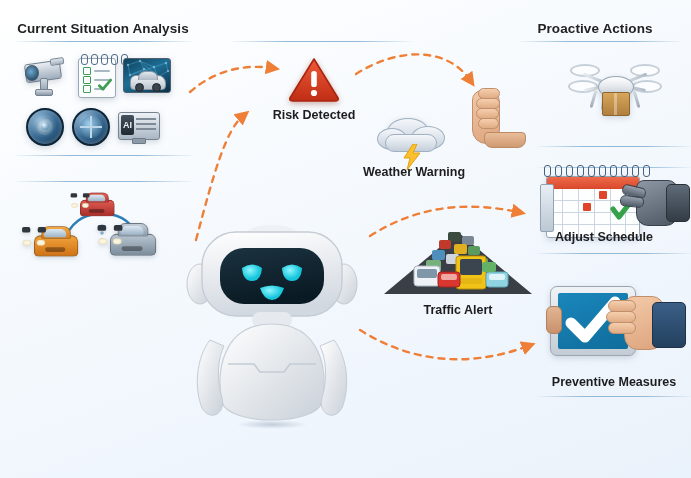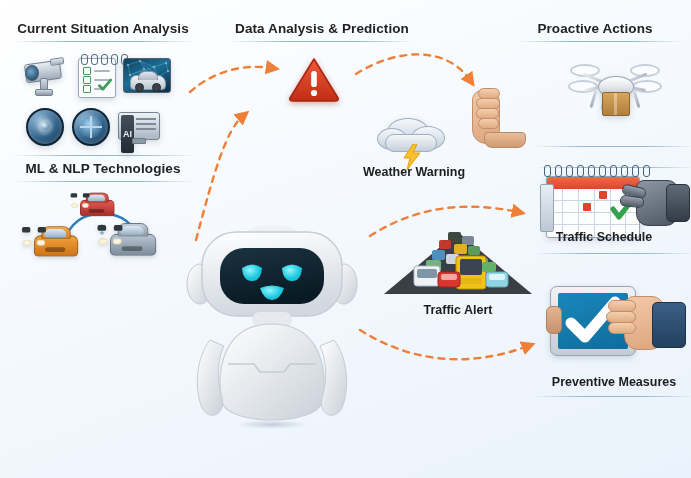--- a/index.html
+++ b/index.html
@@ -53,21 +53,21 @@
   
   .sensor{position:absolute;width:34px;height:34px;border-radius:50%;
     background:radial-gradient(circle at 35% 32%,#9fc4e2,#2d5f88 55%,#11293d);
     border:2px solid #0e2538;box-shadow:inset 0 0 5px rgba(255,255,255,.35);}
   .sensor .inner2{position:absolute;left:50%;top:50%;transform:translate(-50%,-50%);
     width:17px;height:17px;border-radius:50%;background:radial-gradient(circle at 38% 35%,#d6ecfb,#1d4c70);}
   .cross-v,.cross-h{position:absolute;background:#bcd6ea;}
   
   .aibox{position:absolute;width:40px;height:26px;border-radius:3px;
     background:linear-gradient(180deg,#eef2f6,#a9b6c3);border:1px solid #76838f;}
-  .ailabel{position:absolute;left:2px;top:2px;width:13px;height:38px;border-radius:2px;background:linear-gradient(180deg,#44505c,#202a33);
+  .ailabel{position:absolute;left:2px;top:2px;width:13px;height:20px;border-radius:2px;background:linear-gradient(180deg,#44505c,#202a33);
     color:#e8eef4;font-size:9px;font-weight:700;display:flex;align-items:center;justify-content:center;font-family:"Liberation Sans",sans-serif;}
   .aigrill{position:absolute;right:3px;top:5px;width:20px;height:2px;background:#7d8b98;box-shadow:0 5px 0 #7d8b98,0 10px 0 #7d8b98;}
   .aifoot{position:absolute;width:12px;height:4px;background:#8d9aa7;border:1px solid #6d7a87;border-radius:1px;}
   
   .carf{position:absolute;}
   .carf .body{position:absolute;width:46px;height:21px;border-radius:7px 7px 5px 5px;border:1px solid rgba(0,0,0,.3);}
   .carf .roof{position:absolute;left:8px;top:-9px;width:30px;height:12px;border-radius:8px 8px 2px 2px;border:1px solid rgba(0,0,0,.28);}
   .carf .wind{position:absolute;left:11px;top:-6px;width:24px;height:9px;border-radius:6px 6px 2px 2px;
     background:linear-gradient(180deg,#dce9f4,#9db4c7);}
   .carf .lamp{position:absolute;top:5px;width:9px;height:6px;border-radius:3px;background:#fdf6e0;box-shadow:inset 0 0 2px #c8b98d;}
@@ -225,21 +225,20 @@
 
   <div class="ico" style="left:116px;top:110px;width:48px;height:38px;">
     <div class="aibox shadow-soft" style="left:2px;top:2px;">
       <div class="ailabel">AI</div>
       <div class="aigrill"></div>
     </div>
     <div class="aifoot" style="left:16px;top:28px;"></div>
   </div>
 
   <div class="abs rule" style="left:16px;top:155px;width:176px;"></div>
-  <div class="abs col-title" style="left:8px;top:161px;width:190px;">ML &amp; NLP Technologies</div>
   <div class="abs rule" style="left:16px;top:181px;width:176px;"></div>
 
   <div class="ico" style="left:28px;top:192px;width:148px;height:80px;">
     <svg style="position:absolute;left:0;top:0;width:148px;height:80px;" viewBox="0 0 148 80">
       <path d="M36,52 C40,30 58,22 70,22" fill="none" stroke="#2b7fb8" stroke-width="2.4" stroke-linecap="round"></path>
       <path d="M112,52 C108,30 90,22 78,22" fill="none" stroke="#2b7fb8" stroke-width="2.4" stroke-linecap="round"></path>
       <g fill="#8fb6cf">
           <circle cx="74" cy="34" r="1.8"></circle>
           <circle cx="74" cy="41" r="1.8"></circle>
           <circle cx="74" cy="48" r="1.8"></circle>
@@ -273,36 +272,36 @@
       <div class="roof" style="top:-3px;background:linear-gradient(180deg,#c5d1dc,#8b9aa8);"></div>
       <div class="wind" style="top:0px;"></div>
       <div class="lamp" style="left:3px;top:13px;"></div>
         <div class="lamp" style="right:3px;top:13px;"></div>
       <div class="grille" style="top:21px;"></div>
       <div class="tyre" style="left:4px;bottom:-5px;"></div>
         <div class="tyre" style="right:4px;bottom:-5px;"></div>
     </div>
   </div>
 
-  <div class="abs col-title" style="left:222px;top:21px;width:200px;">Data Analysis &amp; Prediction</div>
   <div class="abs rule" style="left:232px;top:41px;width:180px;"></div>
 
   <div class="ico" style="left:288px;top:56px;width:52px;height:46px;">
     <svg viewBox="0 0 52 46" style="width:52px;height:46px;filter:drop-shadow(0 2px 3px rgba(120,30,10,.35));">
       <defs>
           <linearGradient id="rg" x1="0" y1="0" x2="0" y2="1">
         <stop offset="0" stop-color="#f05a3a"></stop>
             <stop offset="1" stop-color="#bf2d14"></stop>
           </linearGradient>
         </defs>
       <path d="M26,3 L50,42 Q51,45 47,45 L5,45 Q1,45 2,42 Z" fill="url(#rg)" stroke="#a8260f" stroke-width="1.6" stroke-linejoin="round"></path>
       <rect x="23.2" y="15" width="5.6" height="16" rx="2.6" fill="#fff"></rect>
       <circle cx="26" cy="37" r="3.1" fill="#fff"></circle>
     </svg>
   </div>
+  <div class="abs caption" style="left:244px;top:108px;width:140px;">Risk Detected</div>
 
   <div class="ico" style="left:375px;top:112px;width:78px;height:58px;">
     <div class="cloud shadow-soft" style="left:12px;top:6px;width:40px;height:26px;"></div>
     <div class="cloud" style="left:2px;top:16px;width:28px;height:20px;"></div>
     <div class="cloud" style="left:36px;top:14px;width:32px;height:22px;"></div>
     <div class="cloud" style="left:10px;top:22px;width:50px;height:16px;border-radius:10px;"></div>
     <svg style="position:absolute;left:26px;top:32px;width:22px;height:26px;" viewBox="0 0 22 26">
       <path d="M12,0 L3,14 L9,14 L6,26 L19,9 L12,9 L16,0 Z" fill="#fbc02d" stroke="#e0a112" stroke-width="1"></path>
     </svg>
   </div>
@@ -405,21 +404,21 @@
       </div>
     <svg style="position:absolute;left:72px;top:26px;width:26px;height:26px;" viewBox="0 0 26 26">
       <path d="M3,13 L9,21 L23,3" fill="none" stroke="#35a24a" stroke-width="5.2" stroke-linecap="round" stroke-linejoin="round"></path>
     </svg>
 
     <div class="rhand" style="left:98px;top:10px;width:40px;height:44px;"></div>
     <div class="rfinger" style="left:84px;top:16px;width:22px;height:9px;transform:rotate(14deg);"></div>
     <div class="rfinger" style="left:82px;top:26px;width:22px;height:9px;transform:rotate(6deg);"></div>
     <div style="position:absolute;left:128px;top:14px;width:22px;height:36px;border-radius:5px;background:linear-gradient(180deg,#5e6a77,#333c46);border:1px solid #2a323a;"></div>
   </div>
-  <div class="abs caption" style="left:528px;top:230px;width:152px;">Traffic Schedule</div>
+  <div class="abs caption" style="left:528px;top:230px;width:152px;">Adjust Schedule</div>
 
   <div class="abs rule" style="left:537px;top:253px;width:154px;"></div>
 
   <div class="ico" style="left:546px;top:282px;width:146px;height:78px;">
     <div class="tablet shadow-soft" style="left:4px;top:4px;">
       <div class="scr">
         <svg viewBox="0 0 70 56" style="width:100%;height:100%;">
           <path d="M13,30 L27,44 L57,9" fill="none" stroke="#ffffff" stroke-width="11" stroke-linecap="round" stroke-linejoin="round"></path>
         </svg>
       </div>

